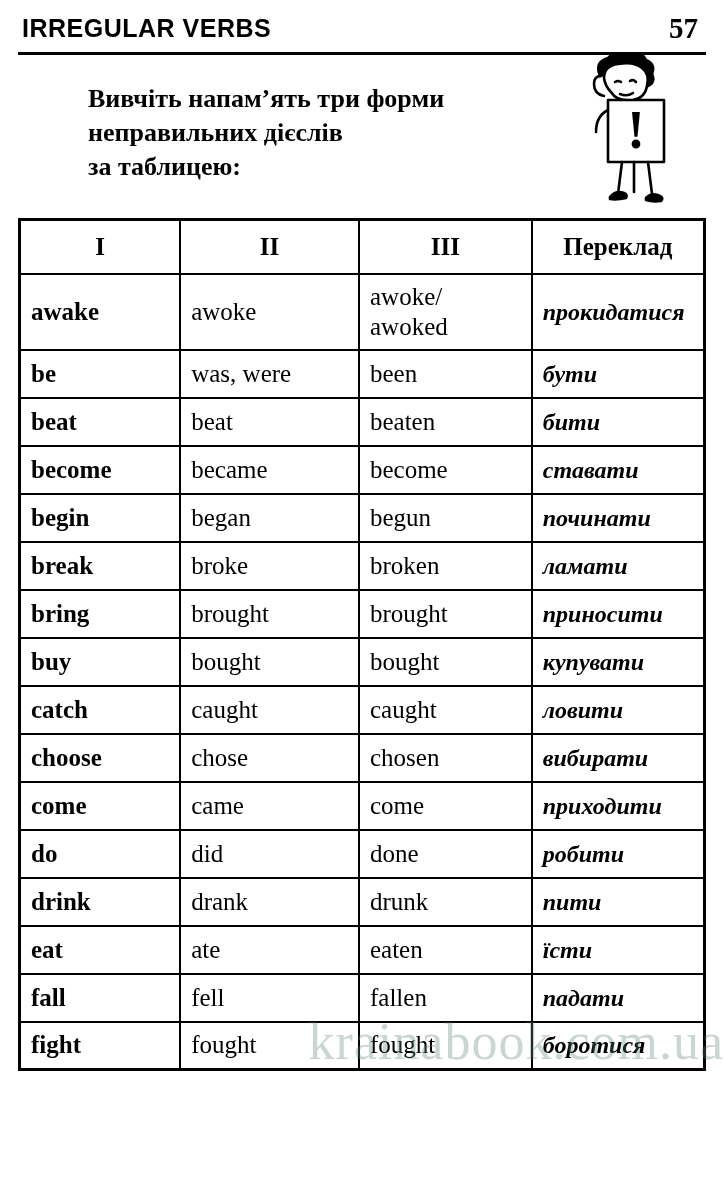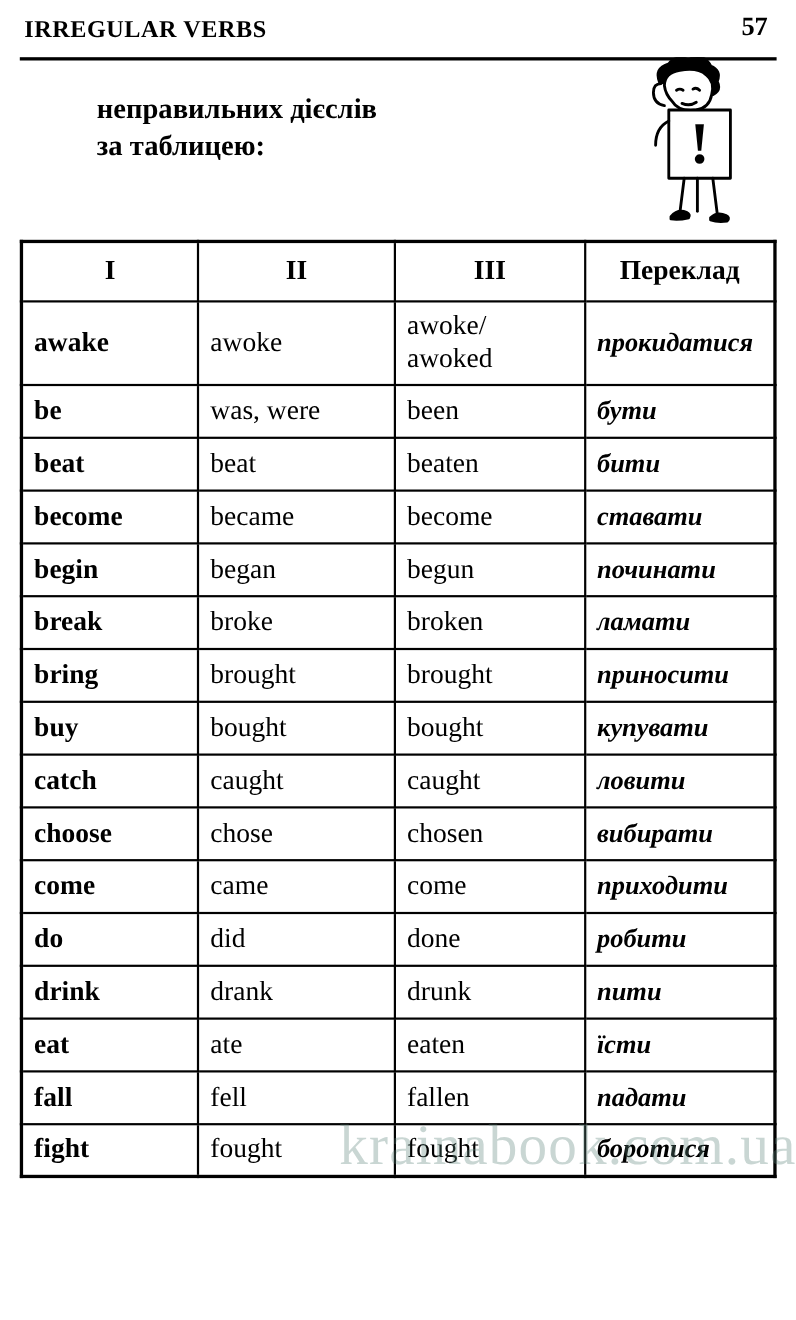--- a/index.html
+++ b/index.html
@@ -21,32 +21,32 @@
     position: absolute;
     top: 8px;
     left: 0;
     width: 724px;
     height: 40px;
   }
   .header-title {
     position: absolute;
     left: 22px;
     top: 6px;
-    font-family: Liberation Serif, serif;
-    font-weight: bold;
-    font-size: 22px;
+    font-family: Liberation Sans, sans-serif;
+    font-weight: bold;
+    font-size: 25px;
     letter-spacing: 0.5px;
   }
   .header-page-number {
     position: absolute;
     right: 26px;
     top: 4px;
     font-family: "Liberation Serif", serif;
     font-weight: bold;
-    font-size: 24px;
+    font-size: 29px;
   }
   .header-rule {
     position: absolute;
     left: 18px;
     top: 44px;
     width: 688px;
     height: 3px;
     background: #000;
   }
 
@@ -136,20 +136,21 @@
 </head>
 <body>
 
 <div class="page-header">
   <div class="header-title">IRREGULAR VERBS</div>
   <div class="header-page-number">57</div>
   <div class="header-rule"></div>
 </div>
 
 <div class="intro">
+  <div class="intro-line">Вивчіть напам’ять три форми</div>
   <div class="intro-line">неправильних дієслів</div>
   <div class="intro-line">за таблицею:</div>
 </div>
 
 <div class="figure">
   <svg width="130" height="160" viewBox="0 0 130 160" xmlns="http://www.w3.org/2000/svg">
     <g fill="none" stroke="#000" stroke-width="2.6" stroke-linecap="round" stroke-linejoin="round">
 
       <path d="M40 24 q-6 -14 8 -18 q6 -8 18 -4 q14 -6 20 6 q10 4 6 14 q4 8 -4 12" fill="#000" stroke="#000"></path>
 

